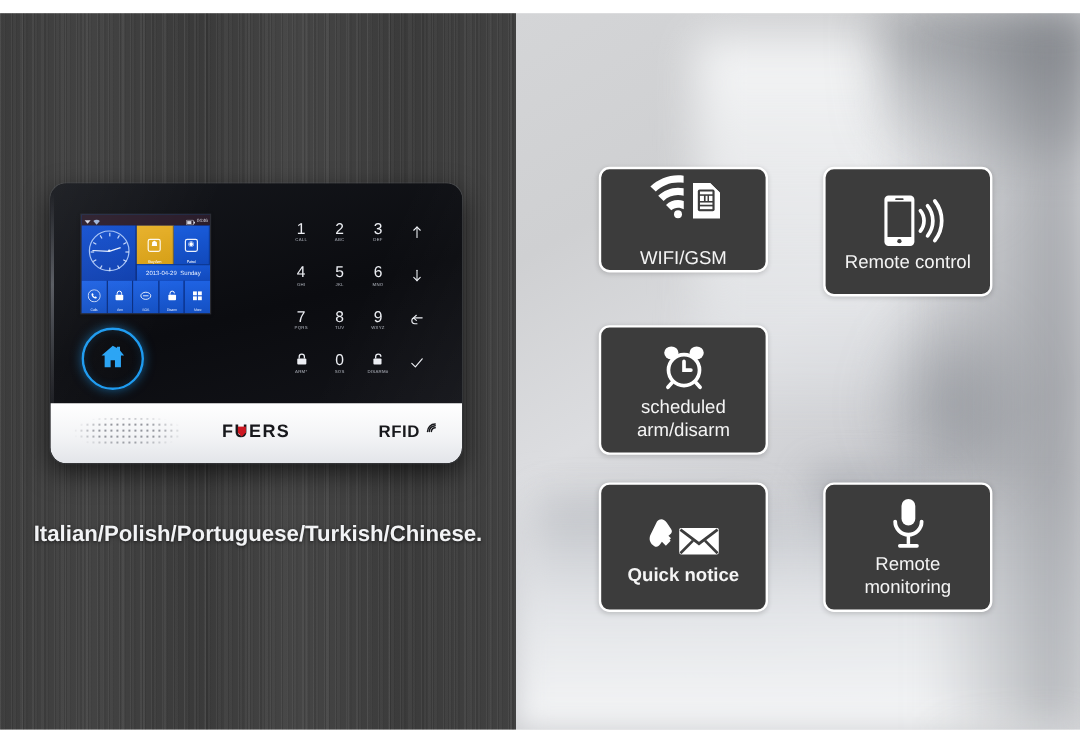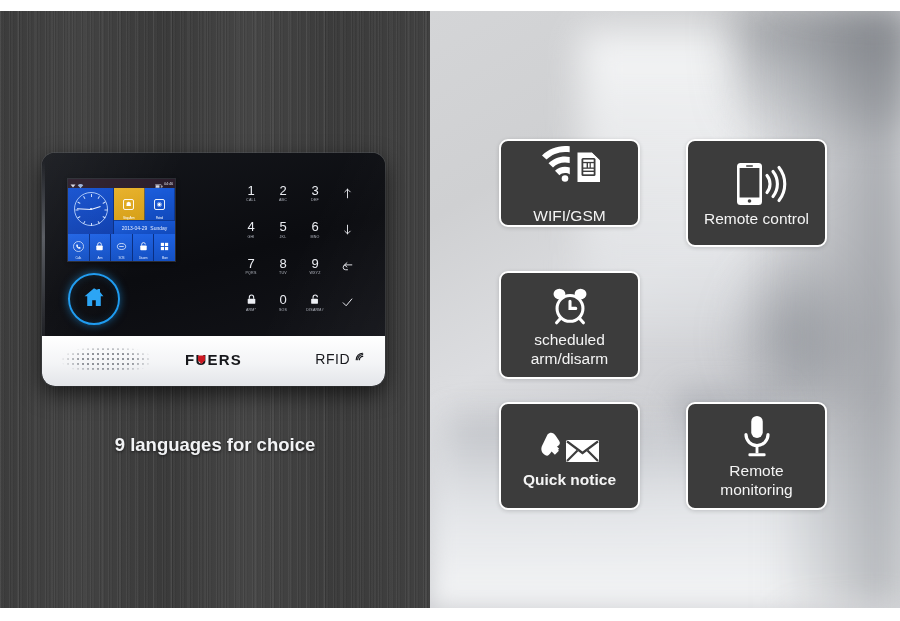--- a/index.html
+++ b/index.html
@@ -203,21 +203,21 @@
   .fuers-u { position:relative; display:inline-block; }
   .fuers-shield {
     position:absolute; left:50%; top:50%;
     transform:translate(-50%,-50%);
     width:7px; height:9px; background:#cc1822;
     clip-path:polygon(0 0,100% 0,100% 58%,50% 100%,0 58%);
   }
   #brand-rfid {
     position:absolute; right:20px; top:15px;
     display:flex; align-items:flex-start;
-    font-size:14px; font-weight:normal; letter-spacing:0.5px; color:#17181c;
+    font-size:14px; font-weight:bold; letter-spacing:0.5px; color:#17181c;
   }
   #rfid-waves { margin-left:1px; margin-top:-3px; }
   #rfid-waves svg { width:14px; height:14px; }
 
   
   #lang-text {
     position:absolute; left:0; top:422px; width:430px;
     text-align:center; color:#f2f3f5;
     font-size:18.5px; font-weight:bold; line-height:24px;
     text-shadow:0 1px 3px rgba(0,0,0,0.6);
@@ -557,21 +557,21 @@
                 <path d="M9 20a11 11 0 0 1 11-11"></path>
                 <path d="M11.5 20A8.5 8.5 0 0 1 20 11.5"></path>
                 <path d="M14.5 20a5.5 5.5 0 0 1 5.5-5.5"></path>
               </svg>
           </span>
         </div>
       </div>
     </div>
 
     <div id="lang-text">
-      <div>9 languages for choice</div>
+      <div>Italian/Polish/Portuguese/Turkish/Chinese.</div>
     </div>
   </div>
 
   <div id="right-panel">
     <div id="rp-window"></div>
     <div id="rp-lamp"></div>
     <div id="rp-dark-top"></div>
     <div id="rp-chairback"></div>
     <div id="rp-sofa"></div>
     <div id="rp-table"></div>

